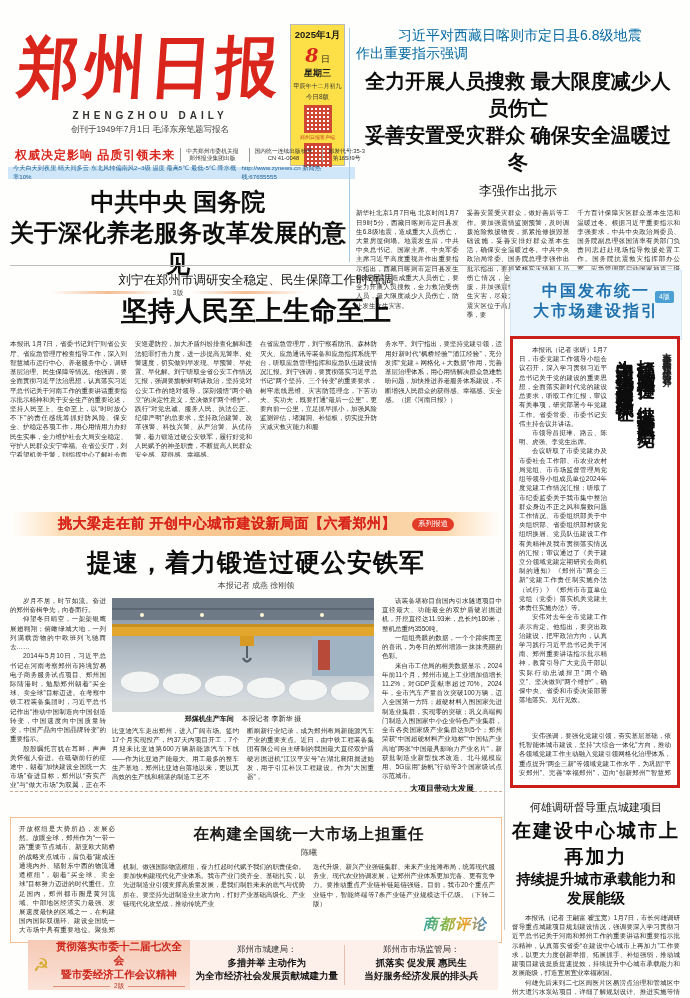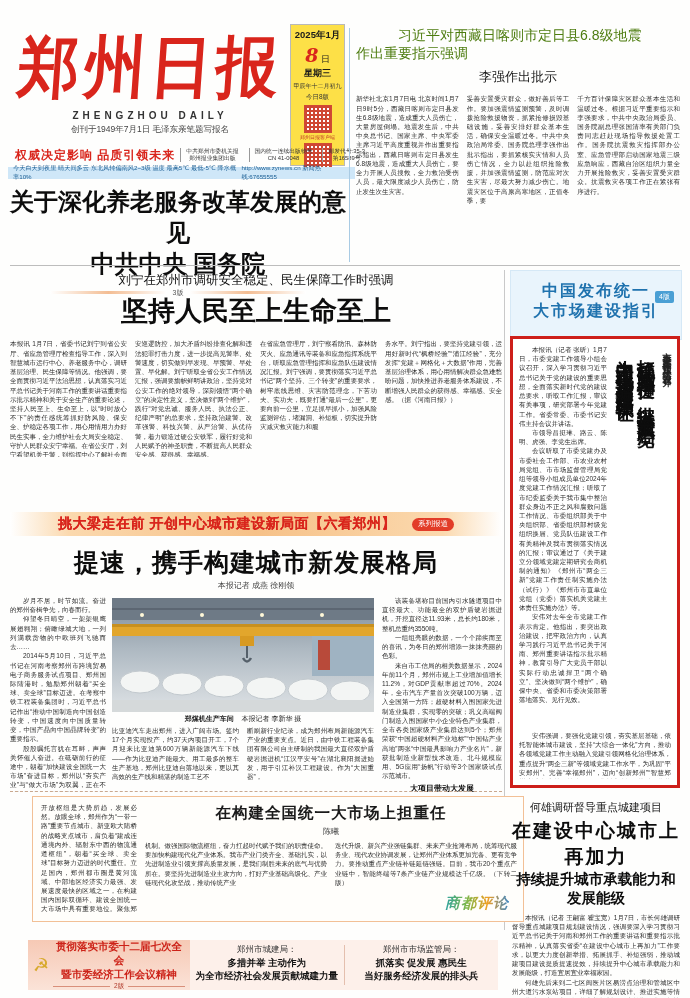--- a/index.html
+++ b/index.html
@@ -131,36 +131,40 @@
   </div>
 
   <div class="abs weather-bar" style="left:8px; top:167px; width:337px; height:12px;">
     <span>今天白天到夜里 晴天间多云 东北风转偏南风2~3级 温度 最高5℃ 最低-5℃ 降水概率10%</span>
     <span>http://www.zynews.cn 新闻热线:67655555</span>
   </div>
 
   <div class="abs vrule" style="left:349px; top:28px; height:234px; background:#a9cbe4;"></div>
 
   <div class="abs" style="left:356px; top:26px; width:324px;">
-    <div style="font-size:14px; line-height:1.3; color:#4d7c0f;">
+    <div style="font-size:14px; line-height:1.3; color:#0369a1;">
       <div style="text-indent:42px;">习近平对西藏日喀则市定日县6.8级地震</div>
       <div>作出重要指示强调</div>
+    </div>
+    <div class="headline-xl" style="font-size:20px; line-height:1.35; margin-top:6px;">
+      <div>全力开展人员搜救 最大限度减少人员伤亡</div>
+      <div>妥善安置受灾群众 确保安全温暖过冬</div>
     </div>
     <div style="text-align:center; font-size:13px; margin-top:6px;">李强作出批示</div>
     <div class="cols" style="margin-top:8px; height:122px;">
       <div class="small">新华社北京1月7日电 北京时间1月7日9时5分，西藏日喀则市定日县发生6.8级地震，造成重大人员伤亡，大量房屋倒塌。地震发生后，中共中央总书记、国家主席、中央军委主席习近平高度重视并作出重要指示指出，西藏日喀则市定日县发生6.8级地震，造成重大人员伤亡，要全力开展人员搜救，全力救治受伤人员，最大限度减少人员伤亡，防止发生次生灾害。</div>
       <div class="small">妥善安置受灾群众，做好善后等工作。要加强震情监测预警，及时调拨抢险救援物资，抓紧抢修损毁基础设施，妥善安排好群众基本生活，确保安全温暖过冬。中共中央政治局常委、国务院总理李强作出批示指出，要抓紧核实灾情和人员伤亡情况，全力以赴组织抢险救援，并加强震情监测，防范应对次生灾害，尽最大努力减少伤亡。地震灾区位于高原高寒地区，正值冬季，要</div>
       <div class="small">千方百计保障灾区群众基本生活和温暖过冬。根据习近平重要指示和李强要求，中共中央政治局委员、国务院副总理张国清率有关部门负责同志赶赴现场指导救援处置工作。国务院抗震救灾指挥部办公室、应急管理部启动国家地震三级应急响应，西藏自治区组织力量全力开展抢险救灾，妥善安置受灾群众。抗震救灾各项工作正在紧张有序进行。</div>
     </div>
   </div>
 
   <div class="abs" style="left:10px; top:186px; width:336px;">
     <div class="headline-xl" style="font-size:24px; line-height:1.3;">
+      <div>中共中央 国务院</div>
       <div>关于深化养老服务改革发展的意见</div>
-      <div>中共中央 国务院</div>
     </div>
     <div class="page-ref-row" style="margin-top:8px; padding:0 40px;">
       <div class="rule"></div>
       <div class="page-ref">3版</div>
       <div class="rule"></div>
     </div>
   </div>
 
   <div class="abs hrule" style="left:10px; top:265px; width:670px;"></div>
 
@@ -202,21 +206,21 @@
     <div class="abs small" style="left:6px; top:392px; width:152px; height:48px;">
       <p>安伟强调，要强化党建引领，夯实基层基础，依托智能体城市建设，坚持“大综合一体化”方向，推动各领域党建工作主动融入党建引领网格化治理体系，重点提升“两企三新”等领域党建工作水平，为巩固“平安郑州”、完善“幸福郑州”，迈向“创新郑州”“智慧郑州”奠定坚实基层基础。要强化制度建设，推动工作落实，激励全市党员干部以“时时放心不下”的责任感、“事事紧抓不放”的紧迫感、“件件落实到位”的执行力，为中国式现代化建设郑州实践提供坚强保证。</p>
     </div>
   </div>
 
   <div class="abs series-banner" style="left:10px; top:512px; width:492px; height:24px;">
     <span class="txt">挑大梁走在前 开创中心城市建设新局面【六看郑州】</span>
     <span class="series-pill">系列报道</span>
   </div>
 
-  <div class="abs headline-xl" style="left:10px; top:546px; width:492px; font-size:25px; letter-spacing:1px;">提速，携手构建城市新发展格局</div>
+  <div class="abs headline-xl" style="left:10px; top:546px; width:492px; font-size:25px; letter-spacing:1px;">提速，着力锻造过硬公安铁军</div>
   <div class="abs byline" style="left:10px; top:580px; width:492px;">本报记者 成燕 徐刚领</div>
 
   <div class="abs small" style="left:10px; top:596px; width:96px; height:196px;">
     <p>岁月不居，时节如流。奋进的郑州奋楫争先，向春而行。</p>
     <p>仰望冬日晴空，一架架银鹰展翅翱翔；俯瞰绿城大地，一列列满载货物的中欧班列飞驰而去……</p>
     <p>2014年5月10日，习近平总书记在河南考察郑州市跨境贸易电子商务服务试点项目、郑州国际陆港时，勉励郑州朝着“买全球、卖全球”目标迈进。在考察中铁工程装备集团时，习近平总书记作出“推动中国制造向中国创造转变，中国速度向中国质量转变，中国产品向中国品牌转变”的重要指示。</p>
     <p>殷殷嘱托言犹在耳畔，声声关怀催人奋进。在砥砺前行的征途中，朝着“加快建设全国统一大市场”奋进目标，郑州以“夯实产业”与“做大市场”为双翼，正在不断加快构建产业承接平台，有力推动重点产业链补链延链强链，为构建城市新发展格局描绘多彩的画卷。</p>
 
   </div>
 
@@ -268,21 +272,21 @@
   <div class="abs small" style="left:382px; top:596px; width:120px; height:196px;">
     <p>该装备堪称目前国内引水隧道项目中直径最大、功能最全的双护盾硬岩掘进机，开挖直径达11.93米，总长约180米，整机总重约3550吨。</p>
     <p>一组组亮眼的数据，一个个蹄疾而至的喜讯，为冬日的郑州增添一抹抹亮丽的色彩。</p>
     <p>来自市工信局的相关数据显示，2024年前11个月，郑州市规上工业增加值增长11.2%，对GDP贡献率超过70%。2024年，全市汽车产量首次突破100万辆，迈入全国第一方阵；超硬材料入围国家先进制造业集群，实现零的突破；巩义高端阀门制造入围国家中小企业特色产业集群，全市各类国家级产业集群达到5个；郑州荣获“中国超硬材料产业地标”“中国钻产业高地”两张“中国最具影响力产业名片”，新获批制造业新型技术改造、北斗规模应用、5G应用“扬帆”行动等3个国家级试点示范城市。</p>
     <p class="subhead">大项目带动大发展</p>
 
   </div>
 
   <div class="abs dashed" style="left:10px; top:791px; width:492px;"></div>
 
-  <div class="abs editorial-box" style="left:10px; top:796px; width:492px; height:126px;margin-left:22px;">
+  <div class="abs editorial-box" style="left:10px; top:817px; width:492px; height:126px;">
     <div class="abs small" style="left:8px; top:6px; width:96px; height:112px;">开放枢纽是大势所趋，发展必然。放眼全球，郑州作为“一带一路”重要节点城市、新亚欧大陆桥的战略支点城市，肩负着“建成连通境内外、辐射东中西的物流通道枢纽”，朝着“买全球、卖全球”目标努力迈进的时代重任。立足国内，郑州都市圈是黄河流域、中部地区经济实力最强、发展速度最快的区域之一，在构建国内国际双循环、建设全国统一大市场中具有重要地位。聚焦郑州，必须找准功能定位，发挥比较优势，在构建全国统一大市场上担重任。要不断完善高水平对外开放体制</div>
     <div class="abs" style="left:112px; top:6px; width:372px;">
       <div class="editorial-title">在构建全国统一大市场上担重任</div>
       <div class="byline" style="margin-top:2px;">陈曦</div>
       <div class="cols" style="margin-top:4px; height:78px;">
         <div class="small">机制。做强国际物流枢纽，奋力扛起时代赋予我们的职责使命。要加快构建现代化产业体系。我市产业门类齐全、基础扎实，以先进制造业引领支撑高质量发展，是我们制胜未来的底气与优势所在。要坚持先进制造业主攻方向，打好产业基础高级化、产业链现代化攻坚战，推动传统产业</div>
         <div class="small">迭代升级、新兴产业强链集群、未来产业抢滩布局，统筹现代服务业、现代农业协调发展，让郑州产业体系更加完备、更有竞争力。要推动重点产业链补链延链强链。目前，我市20个重点产业链中，智能终端等7条产业链产业规模达千亿级。（下转二版）</div>
       </div>
     </div>
     <div class="abs logo-shangdu" style="right:14px; bottom:8px;">商都评论</div>

